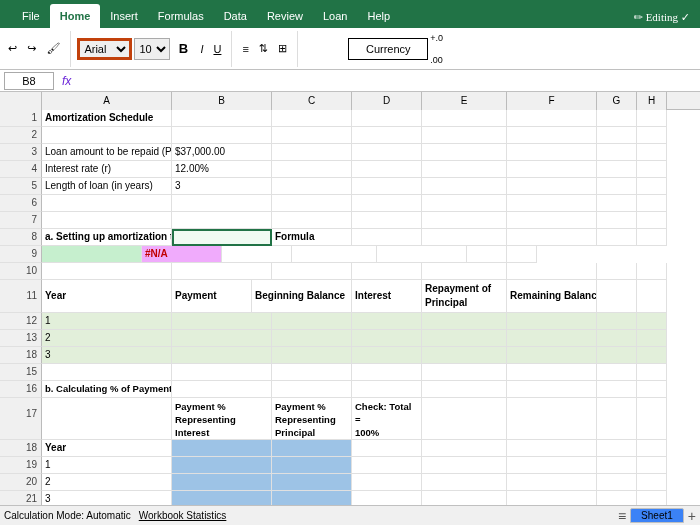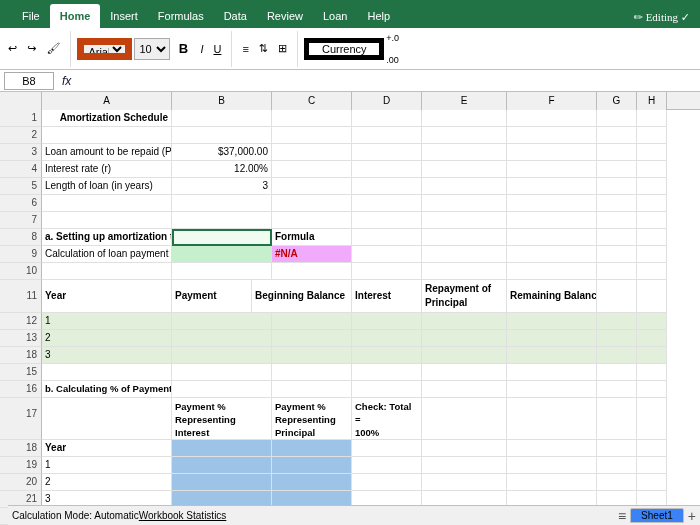--- a/index.html
+++ b/index.html
@@ -4,49 +4,49 @@
   <style>
     * { margin: 0; padding: 0; box-sizing: border-box; }
     body { font-family: Arial, sans-serif; font-size: 11px; background: #fff; overflow: hidden; width: 700px; height: 525px; }
     .ribbon-tabs { display: flex; background: #217346; height: 28px; align-items: flex-end; padding-left: 12px; }
     .ribbon-tab { padding: 4px 10px; font-size: 11px; color: white; cursor: pointer; height: 24px; display: flex; align-items: center; }
     .ribbon-tab.active { background: white; color: #217346; border-radius: 3px 3px 0 0; font-weight: bold; }
     .ribbon-toolbar { background: #fff; border-bottom: 1px solid #c0c0c0; height: 42px; display: flex; align-items: center; padding: 2px 4px; gap: 4px; }
     .toolbar-group { display: flex; align-items: center; gap: 2px; border-right: 1px solid #ddd; padding-right: 6px; margin-right: 2px; height: 36px; }
     .toolbar-group:last-child { border-right: none; }
     .tb-btn { background: none; border: none; cursor: pointer; padding: 2px 4px; font-size: 11px; border-radius: 2px; display: flex; align-items: center; gap: 1px; }
-    .font-select { width: 55px; height: 22px; font-size: 11px; border: 7px solid #c2410c; }
+    .font-select { width: 55px; height: 22px; font-size: 11px; border: 3px solid #c2410c; }
     .size-select { width: 36px; height: 22px; font-size: 11px; border: 1px solid #aaa; }
     .bold-btn { font-weight: bold; font-size: 13px; width: 22px; height: 22px; border: none; background: none; cursor: pointer; }
-    .currency-box { border: 5px solid #000000; padding: 2px 6px; font-size: 11px; min-width: 80px; text-align: center; height: 22px; display: flex; align-items: center; justify-content: center; }
+    .currency-box { border: 1px solid #000000; padding: 2px 6px; font-size: 11px; min-width: 80px; text-align: center; height: 22px; display: flex; align-items: center; justify-content: center; margin-left: 44px; }
     .num-btns { display: flex; flex-direction: column; font-size: 9px; }
 
     
     .formula-bar { display: flex; align-items: center; height: 22px; border-bottom: 1px solid #c0c0c0; background: #fff; padding: 0 4px; gap: 4px; }
     .cell-ref { width: 50px; font-size: 11px; border: 1px solid #aaa; height: 18px; padding: 0 3px; text-align: center; }
-    .fx-label { font-style: italic; font-size: 12px; color: #0f172a; padding: 0 4px; }
+    .fx-label { font-style: italic; font-size: 12px; color: #6d28d9; padding: 0 4px; }
     .formula-input { flex: 1; height: 18px; border: none; font-size: 11px; outline: none; }
     .col-headers { display: flex; background: #f0f0f0; border-bottom: 1px solid #bbb; }
     .row-header-spacer { width: 42px; min-width: 42px; border-right: 1px solid #bbb; height: 18px; background: #f0f0f0; }
     .col-header { text-align: center; font-size: 10px; border-right: 1px solid #bbb; height: 18px; line-height: 18px; background: #f0f0f0; overflow: hidden; }
 
     .sheet-body { display: flex; flex-direction: column; }
     .sheet-row { display: flex; min-height: 16px; }
     .row-num { width: 42px; min-width: 42px; text-align: right; padding-right: 4px; font-size: 10px; background: #f0f0f0; border-right: 1px solid #bbb; border-bottom: 1px solid #e0e0e0; line-height: 16px; color: #444; }
     .cell { border-right: 1px solid #e0e0e0; border-bottom: 1px solid #e0e0e0; padding: 0 3px; font-size: 10px; line-height: 16px; overflow: hidden; white-space: nowrap; min-height: 16px; }
     .cell.selected { background: #c6efce44; outline: 2px solid #217346; outline-offset: -2px; }
     .cell.green-bg { background: #c6efce; }
     .cell.orange-bg { background: #f0abfc; color: #c00000; font-weight: bold; }
     .cell.blue-bg { background: #9dc3e6; }
-    .cell.bold { font-weight: bold; text-align: right; }
+    .cell.bold { font-weight: bold; }
     .cell.center { text-align: left; }
-    .cell.right { text-align: right; }
+    .cell.right { text-align: left; }
 
     
-    .bottom-bar { display: flex; align-items: center; height: 20px; background: #f0f0f0; border-top: 1px solid #c0c0c0; padding: 0 4px; gap: 0; font-size: 10px; position: absolute; bottom: 0; left: 8px; right: 0; }
+    .bottom-bar { display: flex; align-items: center; height: 20px; background: #f0f0f0; border-top: 1px solid #c0c0c0; padding: 0 4px; gap: 8px; font-size: 10px; position: absolute; bottom: 0; left: 0; right: 0; }
     .sheet-tab { padding: 1px 10px; border: 1px solid #c0c0c0; background: #3b82f6; font-size: 10px; cursor: pointer; border-radius: 2px 2px 0 0; }
     .add-sheet { cursor: pointer; font-size: 14px; color: #555; }
 
     
     .cw-rn { width: 42px; min-width: 42px; }
     .cw-a { width: 130px; min-width: 130px; }
     .cw-b { width: 100px; min-width: 100px; }
     .cw-c { width: 80px; min-width: 80px; }
     .cw-d { width: 70px; min-width: 70px; }
     .cw-e { width: 85px; min-width: 85px; }
@@ -220,21 +220,20 @@
         <div class="cell cw-c bold center">Formula</div>
         <div class="cell cw-d"></div>
         <div class="cell cw-e"></div>
         <div class="cell cw-f"></div>
         <div class="cell cw-g"></div>
         <div class="cell cw-h"></div>
       </div>
 
       <div class="sheet-row">
         <div class="row-num cw-rn">9</div>
-        <div class="cell cw-a">Calculation of loan payment</div>
         <div class="cell cw-b green-bg"></div>
         <div class="cell cw-c orange-bg center">#N/A</div>
         <div class="cell cw-d"></div>
         <div class="cell cw-e"></div>
         <div class="cell cw-f"></div>
         <div class="cell cw-g"></div>
         <div class="cell cw-h"></div>
       </div>
 
       <div class="sheet-row">

